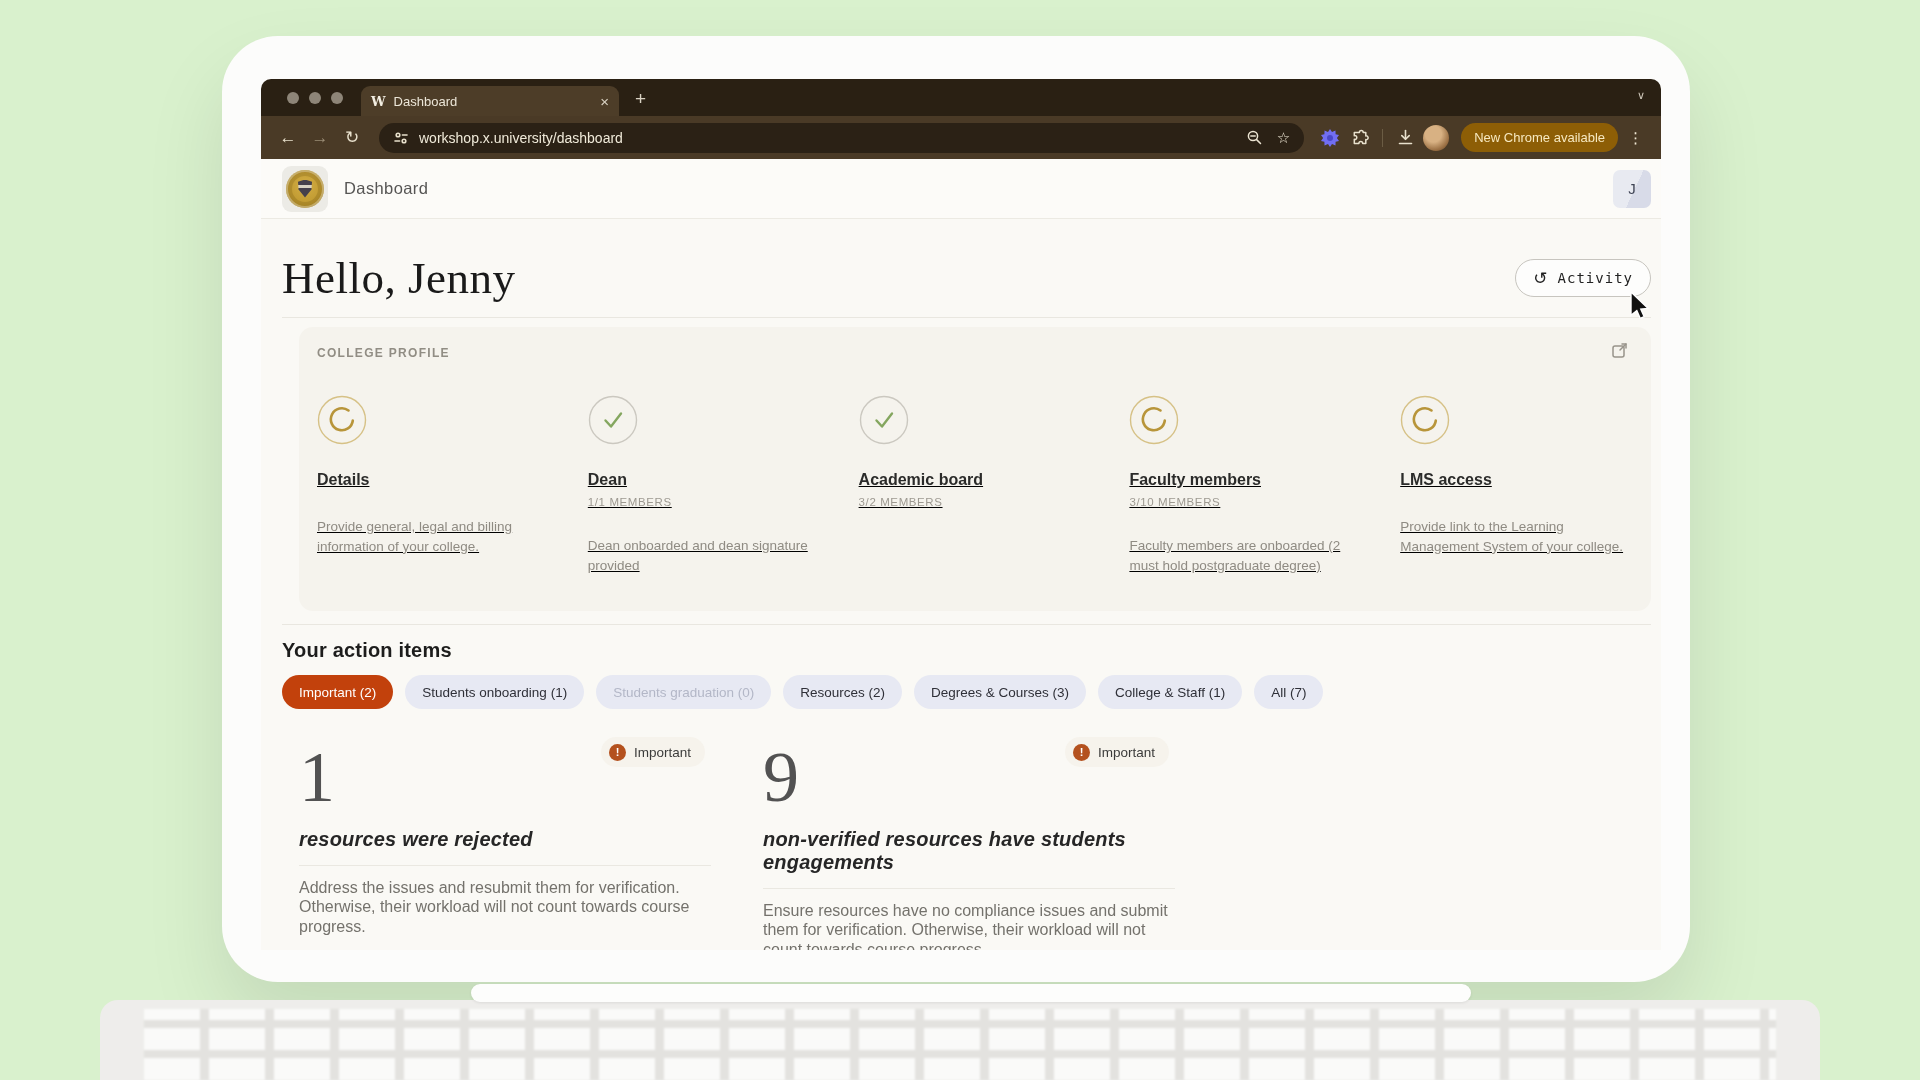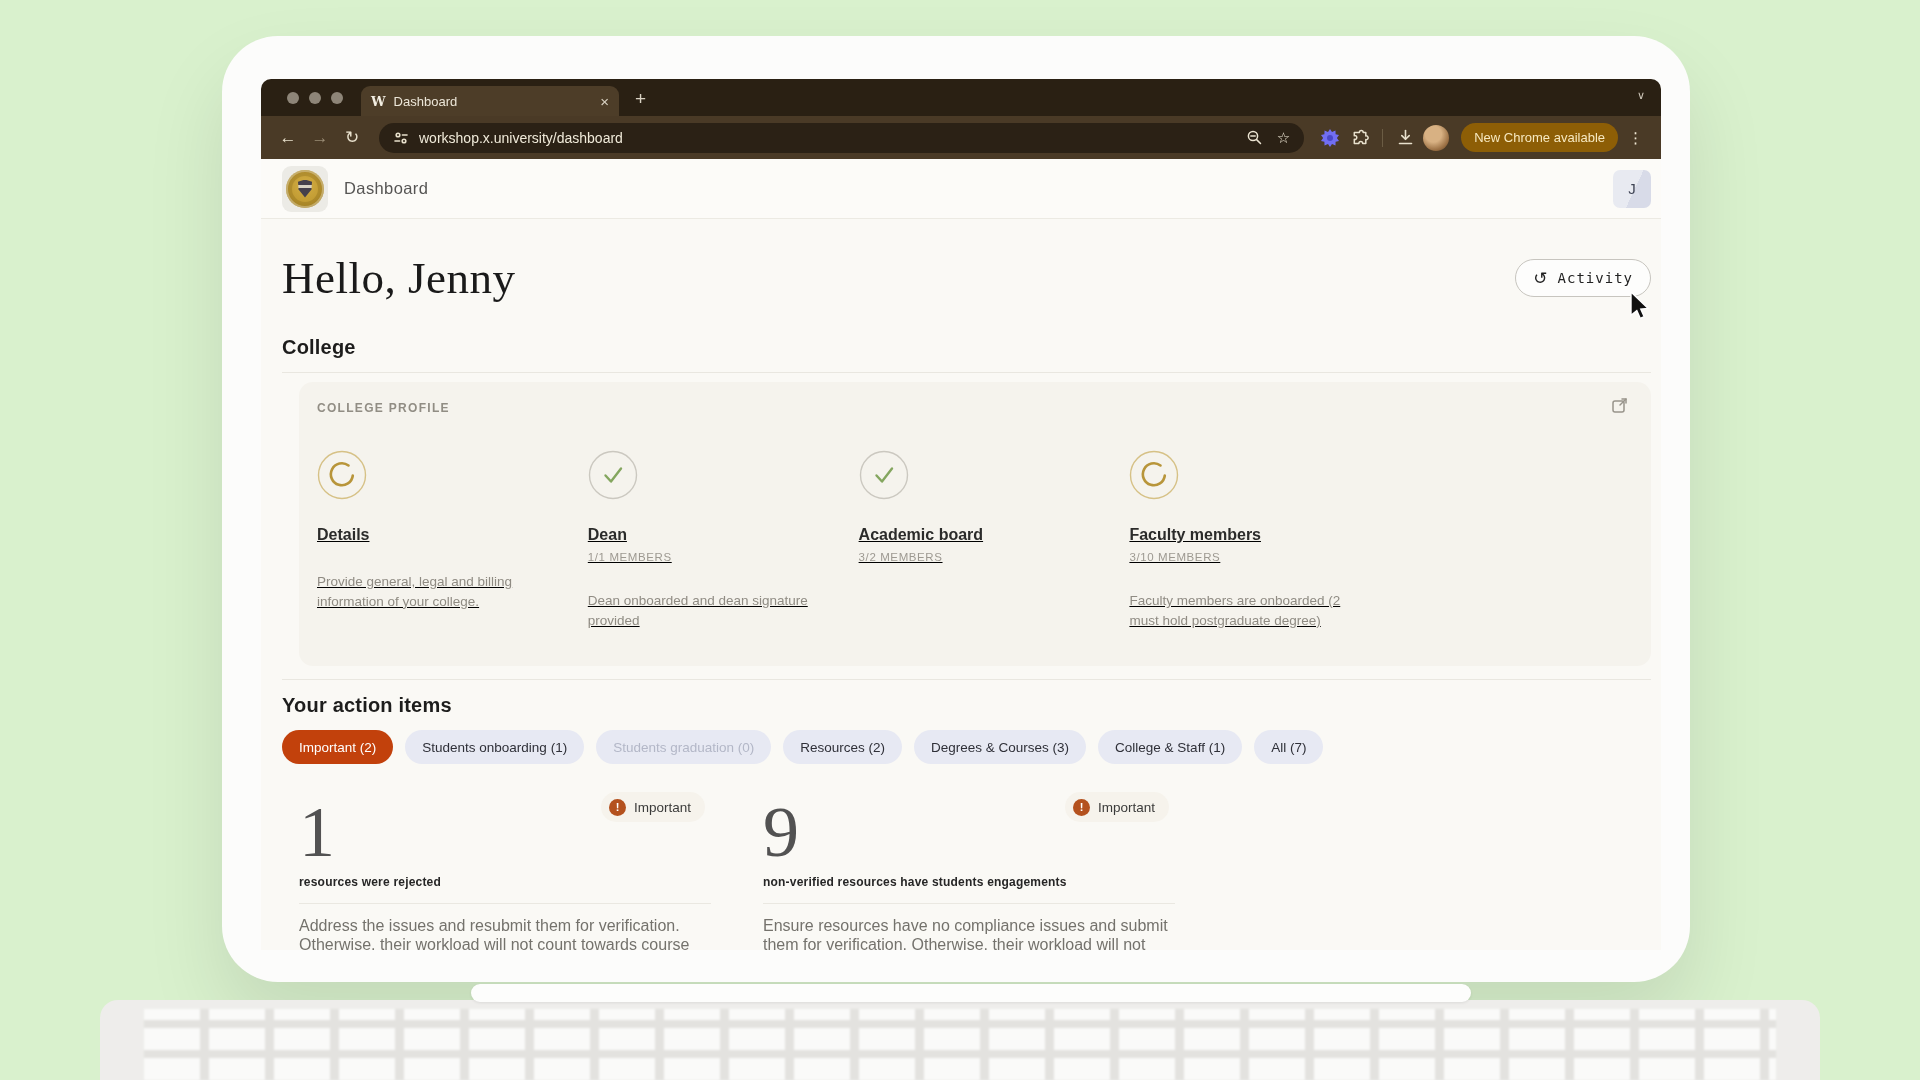--- a/index.html
+++ b/index.html
@@ -138,21 +138,21 @@
   .action-card { position:relative; }
   .badge {
     position:absolute; right:6px; top:2px; height:30px; border-radius:15px; background:#f6f3ec;
     display:flex; align-items:center; gap:8px; padding:0 14px 0 8px; font-size:13.5px; color:#3b3b3a;
   }
   .badge-dot {
     width:17px; height:17px; border-radius:50%; background:#b4511e; color:#fff;
     font-size:11px; font-weight:700; display:grid; place-items:center;
   }
   .count { margin-top:8px; font-family:"Liberation Serif", serif; font-size:72px; line-height:.95; color:#525252; }
-  .card-title { margin-top:8px; font-size:12px; font-weight:700; color:#262626; letter-spacing:.2px; }
+  .card-title { margin-top:16px; font-size:20px; font-weight:700; color:#262626; letter-spacing:.2px;font-style:italic; }
   .card-divider { border-top:1px solid #eae8e1; margin-top:14px; }
   .card-body { margin-top:12px; font-size:16px; line-height:1.22; color:#74726c; }
   svg { display:block; }
 </style>
 </head>
 <body>
 
 <div class="lid"></div>
 <div class="hinge"></div>
 <div class="deck">
@@ -234,21 +234,20 @@
 
     <div class="content">
       <div class="hero">
         <h1>Hello, Jenny</h1>
         <button class="activity">
           <span class="hist">↺</span>
           <span>Activity</span>
         </button>
       </div>
 
-      <h2 class="sec-college">College</h2>
       <div class="divider"></div>
 
       <div class="profile-card">
         <span class="card-label">COLLEGE PROFILE</span>
         <svg class="ext-link" width="19" height="19" viewBox="0 0 19 19" fill="none" stroke="#98948b" stroke-width="1.5" stroke-linecap="round" stroke-linejoin="round">
           <rect x="3" y="5" width="11" height="11" rx="2"></rect>
             <path d="M10 9l6-6"></path>
             <path d="M12 3h4v4"></path>
         </svg>
 
@@ -280,20 +279,29 @@
             <div class="members">3/2 MEMBERS</div>
           </div>
           <div class="step">
             <svg width="50" height="50" viewBox="0 0 50 50" fill="none">
               <circle cx="25" cy="25" r="23.5" stroke="#d6c186" stroke-width="1.4"></circle>
               <path d="M31.5 15.5 A11 11 0 1 0 35.8 25.5" stroke="#b8953a" stroke-width="2.6" stroke-linecap="round"></path>
             </svg>
             <div class="step-title">Faculty members</div>
             <div class="members">3/10 MEMBERS</div>
             <div class="step-desc">Faculty members are onboarded (2 must hold postgraduate degree)</div>
+          </div>
+          <div class="step">
+            <svg width="50" height="50" viewBox="0 0 50 50" fill="none">
+              <circle cx="25" cy="25" r="23.5" stroke="#d6c186" stroke-width="1.4"></circle>
+              <path d="M31.5 15.5 A11 11 0 1 0 35.8 25.5" stroke="#b8953a" stroke-width="2.6" stroke-linecap="round"></path>
+            </svg>
+            <div class="step-title">LMS access</div>
+
+            <div class="step-desc">Provide link to the Learning Management System of your college.</div>
           </div>
         </div>
       </div>
 
       <div class="divider"></div>
       <h2 class="sec-actions">Your action items</h2>
 
       <div class="chips">
         <span class="chip selected">Important (2)</span>
         <span class="chip">Students onboarding (1)</span>

